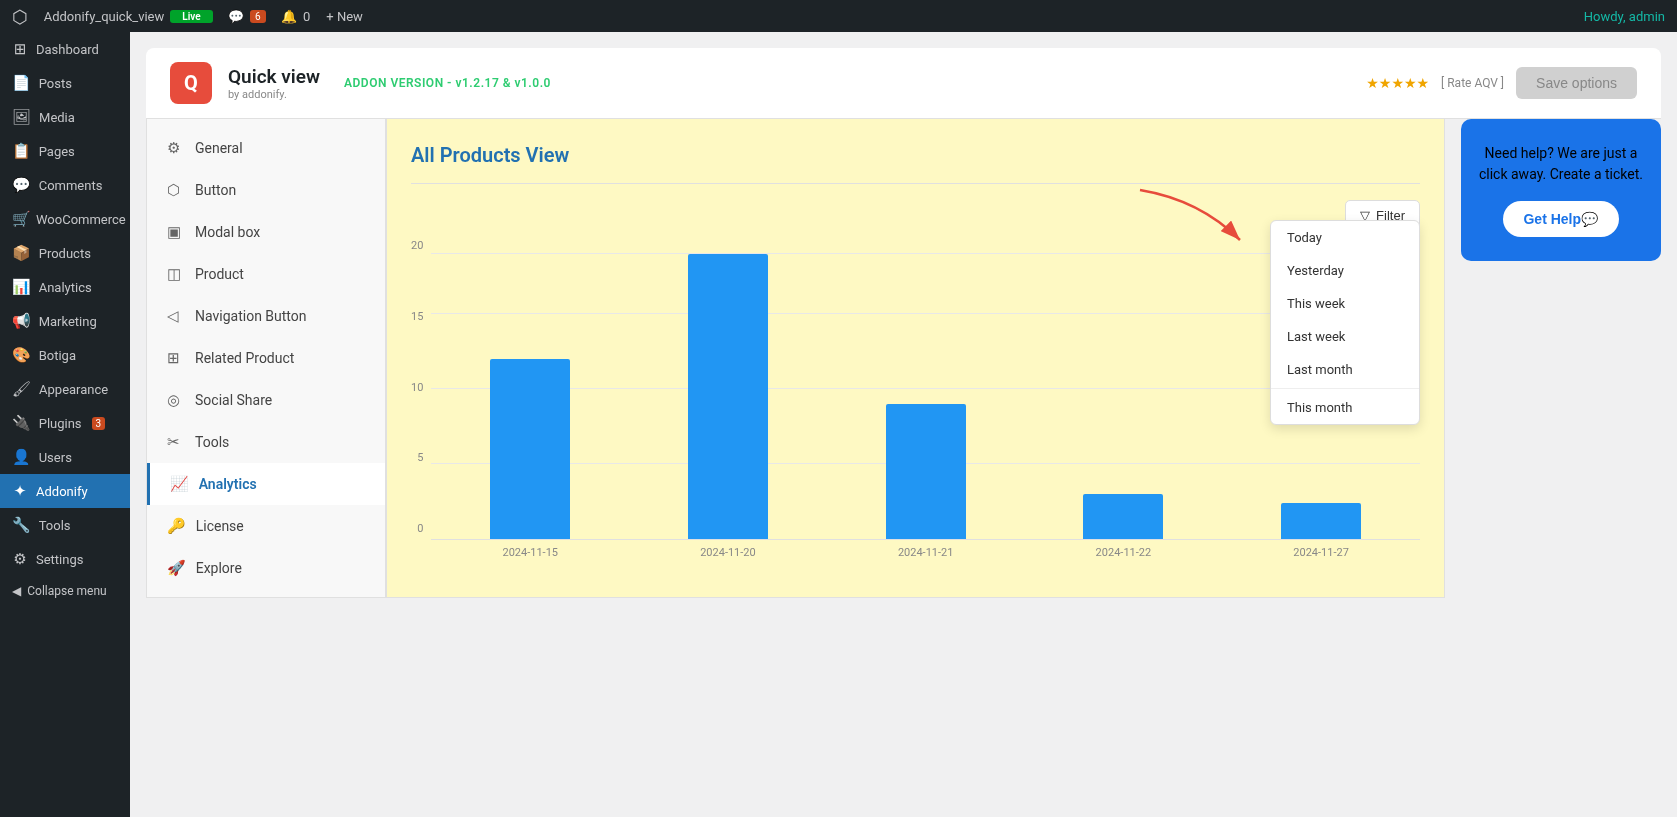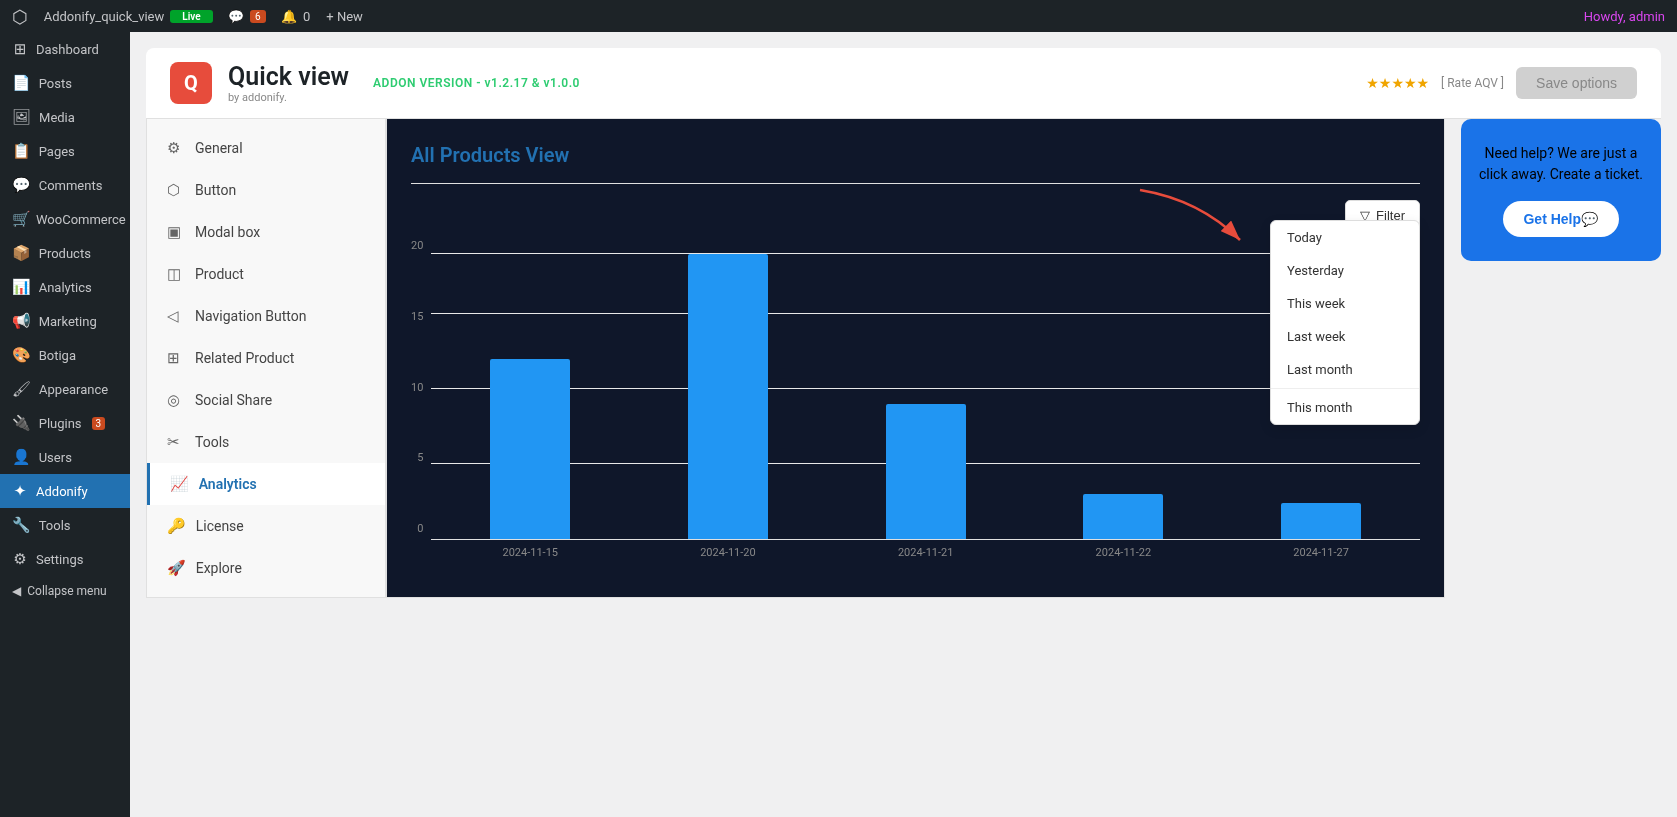--- a/index.html
+++ b/index.html
@@ -12,21 +12,21 @@
       display: flex;
       align-items: center;
       padding: 0 12px;
       gap: 16px;
       flex-shrink: 0;
     }
     .adminbar-item { color: #c3c4c7; font-size: 13px; display: flex; align-items: center; gap: 5px; cursor: pointer; }
     .adminbar-logo { color: #c3c4c7; font-size: 18px; }
     .adminbar-site { color: #c3c4c7; font-size: 13px; display: flex; align-items: center; gap: 6px; }
     .live-badge { background: #00a32a; color: #fff; font-size: 10px; padding: 1px 12px; border-radius: 3px; font-weight: 600; }
-    .adminbar-right { margin-left: auto; color: #d946ef; font-size: 13px; }
+    .adminbar-right { margin-left: auto; color: #14b8a6; font-size: 13px; }
     .adminbar-count { background: #ca4a1f; color: #fff; font-size: 10px; padding: 1px 4px; border-radius: 3px; min-width: 16px; text-align: center; display: inline-block; }
 
     
     .layout { display: flex; flex: 1; overflow: hidden; }
 
     
     #adminmenuwrap {
       width: 130px;
       background: #1d2327;
       flex-shrink: 0;
@@ -73,21 +73,21 @@
       background: #e74c3c;
       border-radius: 8px;
       display: flex;
       align-items: center;
       justify-content: center;
       color: #fff;
       font-size: 20px;
       font-weight: bold;
     }
     .plugin-title-wrap { display: flex; flex-direction: column; }
-    .plugin-title { font-size: 25px; font-weight: 600; color: #1d2327; }
+    .plugin-title { font-size: 19px; font-weight: 600; color: #1d2327; }
     .plugin-subtitle { font-size: 11px; color: #888; }
     .plugin-version { color: #2ecc71; font-size: 12px; font-weight: 600; letter-spacing: 0.5px; margin-left: 8px; }
     .header-right { margin-left: auto; display: flex; align-items: center; gap: 12px; }
     .star-rating { color: #f0a500; font-size: 14px; }
     .rate-link { color: #888; font-size: 12px; }
     .save-options-btn {
       background: #d0d0d0;
       color: #888;
       border: none;
       padding: 8px 20px;
@@ -124,21 +124,21 @@
       font-size: 14px;
       cursor: pointer;
     }
     .plugin-nav-item.active { background: #fff; color: #2271b1; font-weight: 600; border-left: 3px solid #2271b1; }
     .plugin-nav-icon { font-size: 15px; color: #666; min-width: 18px; }
     .plugin-nav-item.active .plugin-nav-icon { color: #2271b1; }
 
     
     .plugin-main {
       flex: 1;
-      background: #0f172a;
+      background: #fef9c3;
       border: 1px solid #e0e0e0;
       border-top: none;
       padding: 24px;
       position: relative;
       overflow: visible;
     }
 
     .chart-title { font-size: 20px; font-weight: 600; color: #2271b1; margin-bottom: 16px; }
     .chart-divider { border: none; border-top: 1px solid #e0e0e0; margin-bottom: 16px; }
 

